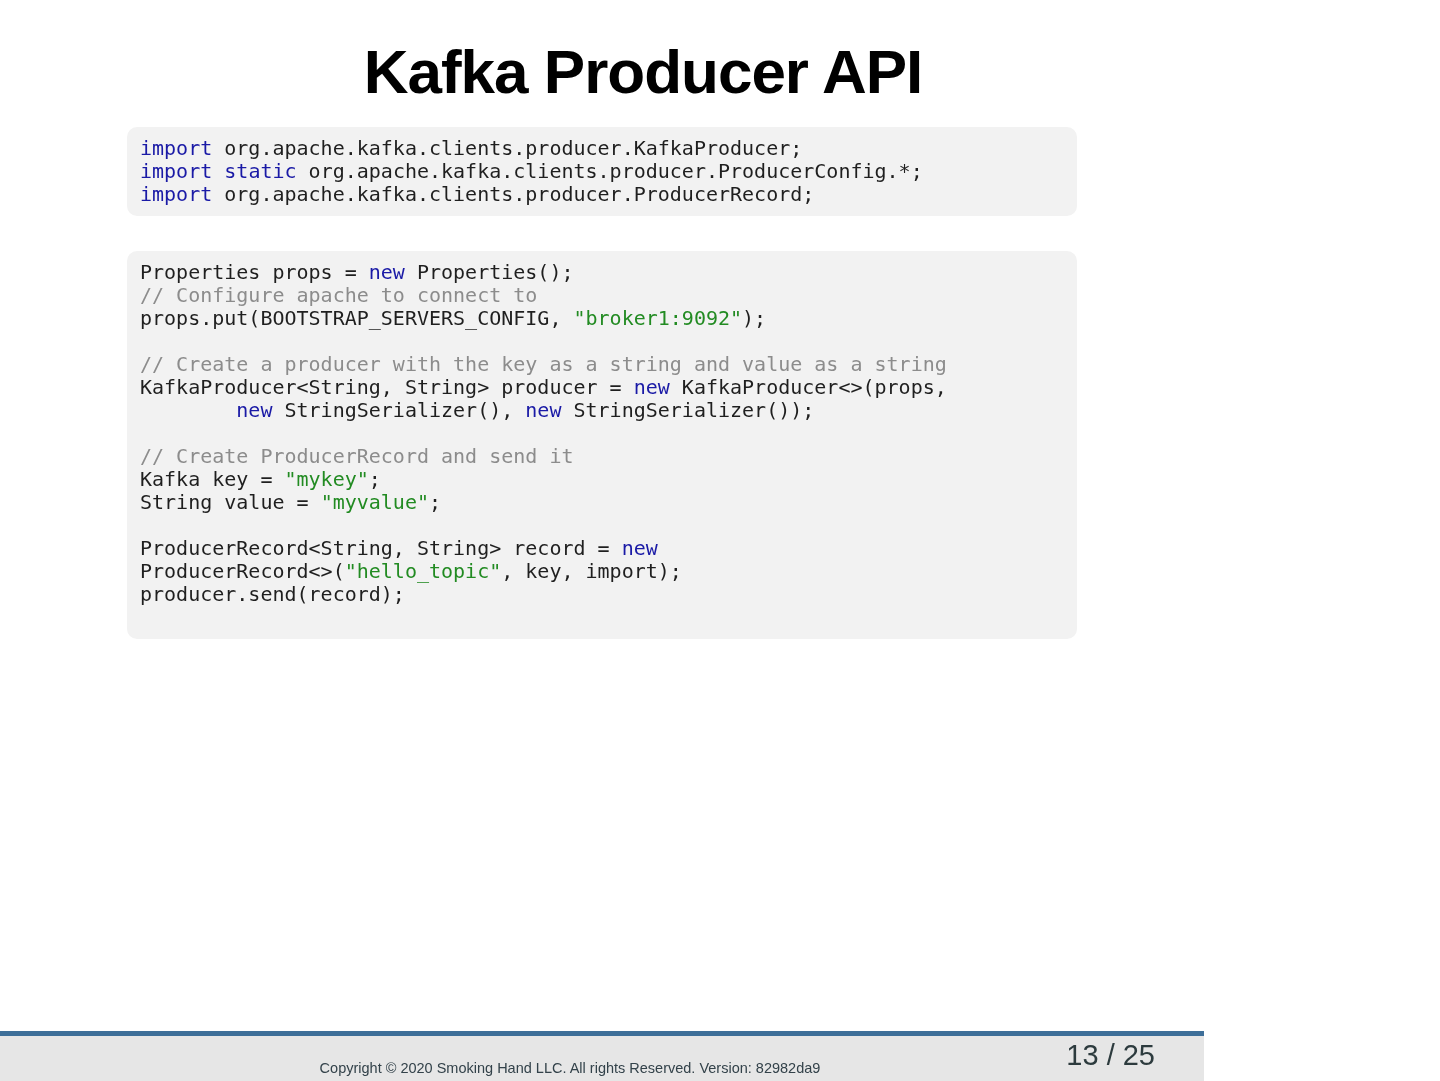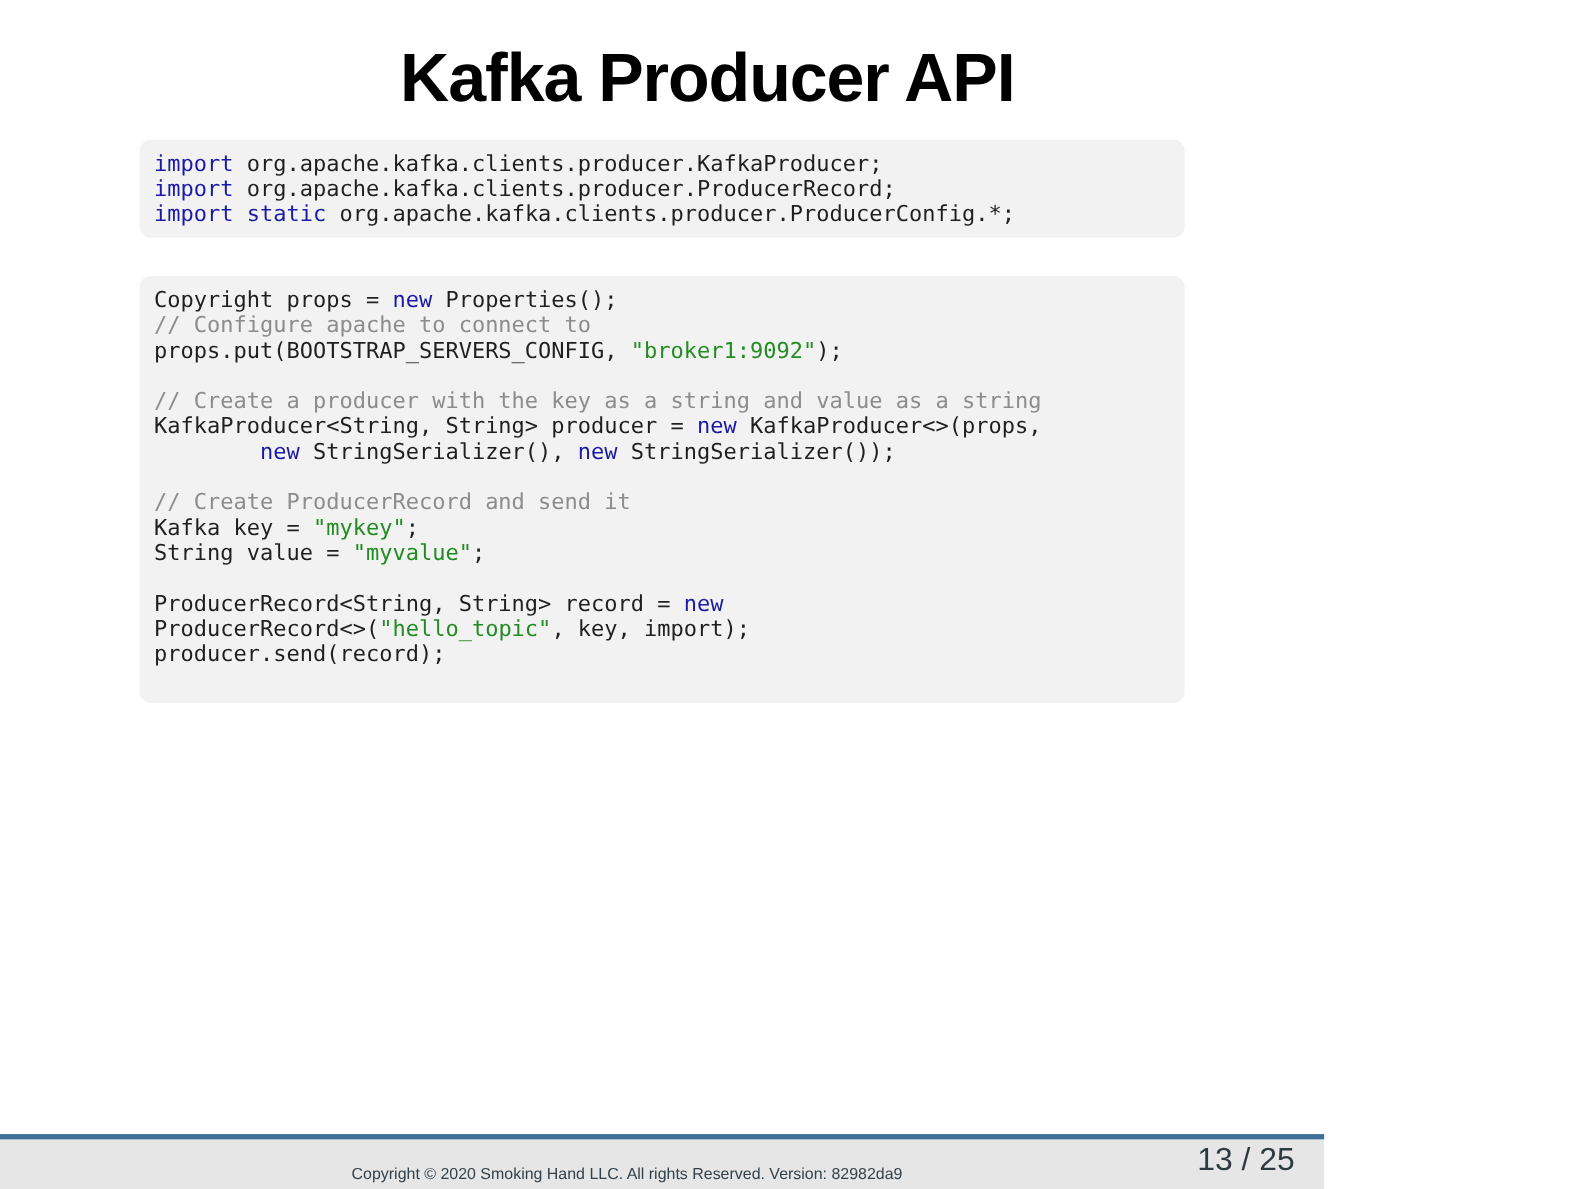--- a/index.html
+++ b/index.html
@@ -47,21 +47,21 @@
   }
   .footer {
     position: absolute;
     left: 0; right: 0; bottom: 0;
     height: 45px;
     background: var(--footer-bg, #e6e6e6);
   }
   .page-number {
     position: absolute;
     top: 3px;
-    right: 27px;
+    right: 49px;
     font-size: 29px;
     line-height: 32px;
     color: var(--page-number-text, #2d3b3e);
   }
   .copyright {
     position: absolute;
     bottom: 5px;
     left: 0;
     width: 100%;
     text-align: center;
@@ -71,25 +71,25 @@
   }
 </style>
 </head>
 <body>
 
 <div class="slide">
   <div class="content">
     <h1 class="title">Kafka Producer API</h1>
     <div class="code-block">
         <div class="code-line"><span class="kw">import</span><span> org.apache.kafka.clients.producer.KafkaProducer;</span></div>
+        <div class="code-line"><span class="kw">import</span><span> </span><span class="kw">static</span><span> org.apache.kafka.clients.producer.ProducerConfig.*;</span></div>
         <div class="code-line"><span class="kw">import</span><span> org.apache.kafka.clients.producer.ProducerRecord;</span></div>
-        <div class="code-line"><span class="kw">import</span><span> </span><span class="kw">static</span><span> org.apache.kafka.clients.producer.ProducerConfig.*;</span></div>
       </div>
     <div class="code-block">
-        <div class="code-line"><span>Copyright props = </span><span class="kw">new</span><span> Properties();</span></div>
+        <div class="code-line"><span>Properties props = </span><span class="kw">new</span><span> Properties();</span></div>
         <div class="code-line"><span class="com">// Configure apache to connect to</span></div>
         <div class="code-line"><span>props.put(BOOTSTRAP_SERVERS_CONFIG, </span><span class="str">"broker1:9092"</span><span>);</span></div>
         <div class="code-line">&nbsp;</div>
         <div class="code-line"><span class="com">// Create a producer with the key as a string and value as a string</span></div>
         <div class="code-line"><span>KafkaProducer&lt;String, String&gt; producer = </span><span class="kw">new</span><span> KafkaProducer&lt;&gt;(props,</span></div>
         <div class="code-line"><span>        </span><span class="kw">new</span><span> StringSerializer(), </span><span class="kw">new</span><span> StringSerializer());</span></div>
         <div class="code-line">&nbsp;</div>
         <div class="code-line"><span class="com">// Create ProducerRecord and send it</span></div>
         <div class="code-line"><span>Kafka key = </span><span class="str">"mykey"</span><span>;</span></div>
         <div class="code-line"><span>String value = </span><span class="str">"myvalue"</span><span>;</span></div>

